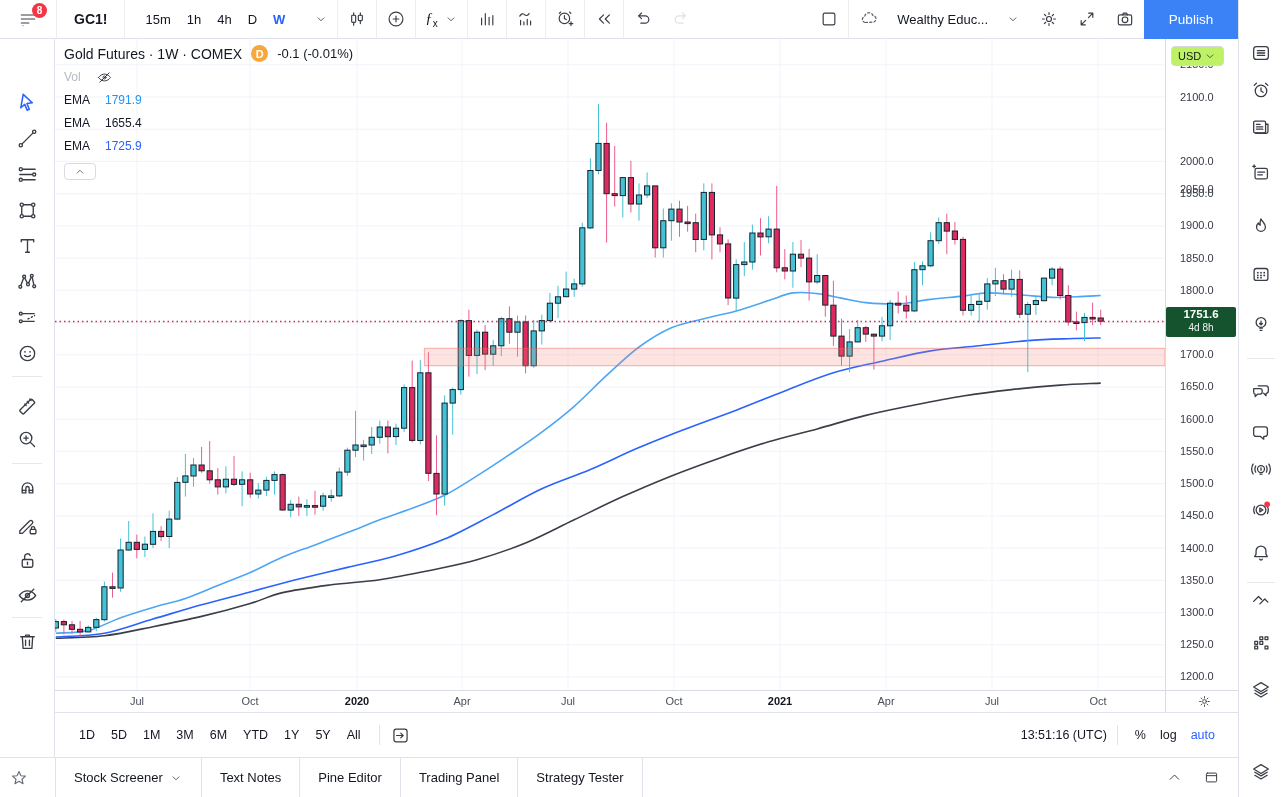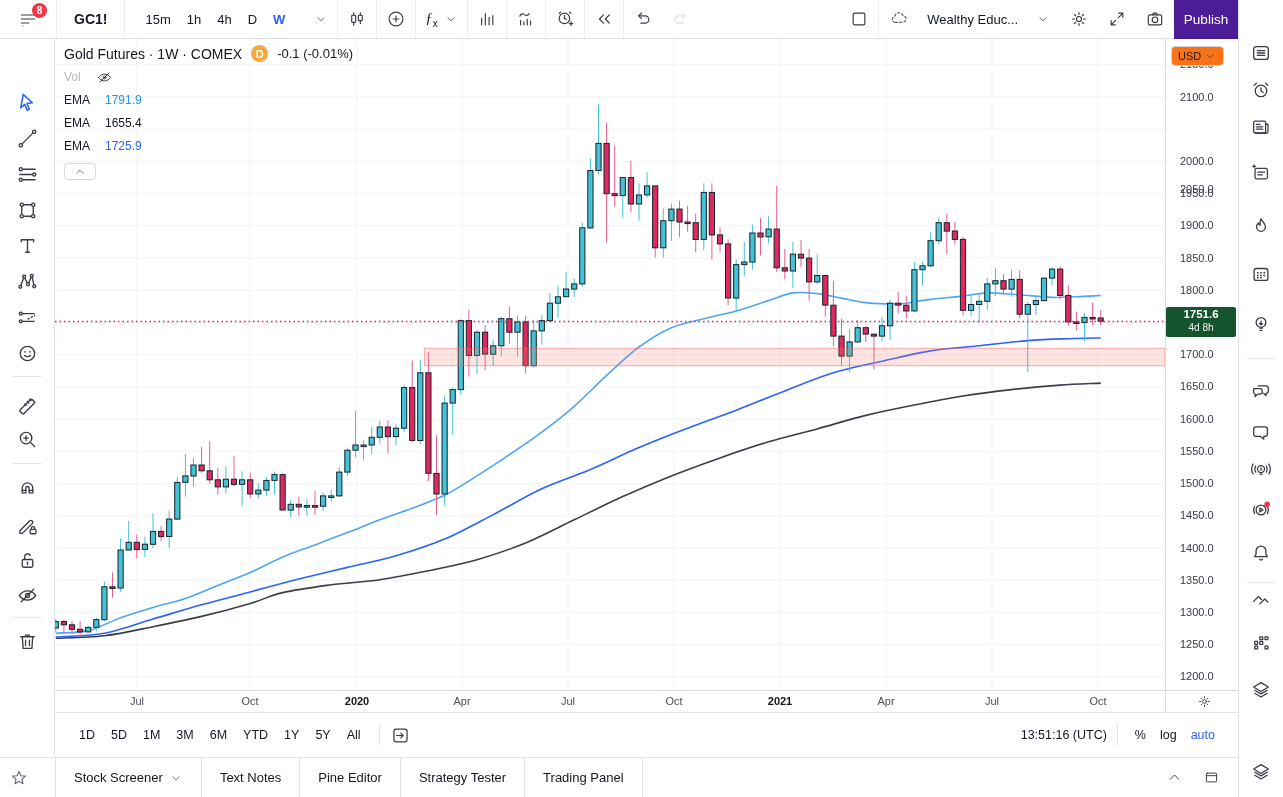--- a/index.html
+++ b/index.html
@@ -15,40 +15,40 @@
 #menu-badge{position:absolute;top:3px;right:9px;min-width:15px;height:15px;border-radius:8px;background:#f23645;color:#fff;font-size:10px;font-weight:700;display:flex;align-items:center;justify-content:center;padding:0 3px}
 #symbol-btn{font-weight:700;font-size:14px;padding:0 17px}
 #intervals{display:flex;align-items:center;padding:0 12px}
 .iv{font-size:13px;padding:0 8px;cursor:pointer;color:#131722}
 .iv.active{color:#2962ff;font-weight:700}
 .chev svg{width:14px;height:14px}
 .fxwrap{font-size:15px;font-style:italic;font-family:"Liberation Serif",serif}
 .fxwrap sub{font-size:10px;font-style:normal;font-family:"Liberation Sans",sans-serif}
 #tb-right{margin-left:auto;display:flex;align-items:center;height:38px}
 #account-btn{display:flex;align-items:center;gap:18px;padding:0 10px;font-size:13px}
-#publish-btn{height:39px;width:64px;background:#4c1d95;color:#fff;display:flex;align-items:center;justify-content:center;font-size:13.5px;cursor:pointer}
+#publish-btn{height:39px;width:94px;background:#3b82f6;color:#fff;display:flex;align-items:center;justify-content:center;font-size:13.5px;cursor:pointer}
 .dim svg{opacity:.45}
 
 #left-toolbar{position:absolute;left:0;top:39px;width:55px;height:718px;background:#fff;border-right:1px solid #e0e3eb;z-index:5}
 .lt-btn{position:absolute;left:10px;width:34px;height:34px;display:flex;align-items:center;justify-content:center;cursor:pointer}
 .lt-btn svg{width:23px;height:23px}
 .lt-div{position:absolute;left:12px;width:30px;height:1px;background:#e6e8ee}
 
 #right-sidebar{position:absolute;left:1238px;top:0;width:45px;height:797px;background:#fff;border-left:1px solid #e0e3eb;z-index:7}
 .rs-btn{position:absolute;left:5px;width:34px;height:34px;display:flex;align-items:center;justify-content:center;cursor:pointer}
 .rs-btn svg{width:22px;height:22px}
 .rs-div{position:absolute;left:8px;width:28px;height:1px;background:#e6e8ee}
 
 #chart{position:absolute;left:55px;top:39px;width:1183px;height:718px;background:#fff}
 #plot{position:absolute;left:0;top:0;width:1110px;height:651px}
 #vline-axis{position:absolute;left:1110px;top:0;width:1px;height:673px;background:#d8dbe3}
 #hline-axis{position:absolute;left:0;top:651px;width:1183px;height:1px;background:#d8dbe3}
 #price-axis{position:absolute;left:1111px;top:0;width:72px;height:673px}
 .plabel{position:absolute;left:14px;font-size:11px;color:#363a45}
-#usd-chip{position:absolute;left:5px;top:7px;height:20px;padding:0 6px;background:#f97316;border:1px solid #d4d7df;border-radius:4px;display:flex;align-items:center;gap:2px;font-size:11px;cursor:pointer}
+#usd-chip{position:absolute;left:5px;top:7px;height:20px;padding:0 6px;background:#bef264;border:1px solid #d4d7df;border-radius:4px;display:flex;align-items:center;gap:2px;font-size:11px;cursor:pointer}
 #last-chip{position:absolute;left:0;width:70px;height:30px;background:#e0245a;color:#fff;text-align:center;border-radius:2px;z-index:3}
 #last-chip .lp{font-size:11.5px;font-weight:700;line-height:15px}
 #last-chip .cd{font-size:10px;line-height:11px;opacity:.95}
 #time-axis{position:absolute;left:0;top:652px;width:1110px;height:21px}
 .tlabel{position:absolute;top:4px;transform:translateX(-50%);font-size:11px;color:#4a4e59}
 .tlabel.year{font-weight:700;color:#131722}
 #corner-gear{position:absolute;left:1142px;top:655px;cursor:pointer}
 #corner-gear svg{width:15px;height:15px}
 
 #legend{position:absolute;left:9px;top:6px;z-index:4}
@@ -800,24 +800,24 @@
             </svg>
           </span>
         </div>
         <div class="tab">
           <span>Text Notes</span>
         </div>
         <div class="tab">
           <span>Pine Editor</span>
         </div>
         <div class="tab">
+          <span>Trading Panel</span>
+        </div>
+        <div class="tab">
           <span>Strategy Tester</span>
-        </div>
-        <div class="tab">
-          <span>Trading Panel</span>
         </div>
       </div>
     <div id="tabs-right">
       <span>
           <svg viewBox="0 0 24 24" width="20" height="20" fill="none" stroke="#383c46" stroke-width="1.4" stroke-linecap="round" stroke-linejoin="round">
             <path d="M6 14.5l6-6 6 6"></path>
           </svg>
         </span>
       <span>
           <svg viewBox="0 0 24 24" width="20" height="20" fill="none" stroke="#383c46" stroke-width="1.4" stroke-linecap="round" stroke-linejoin="round">

